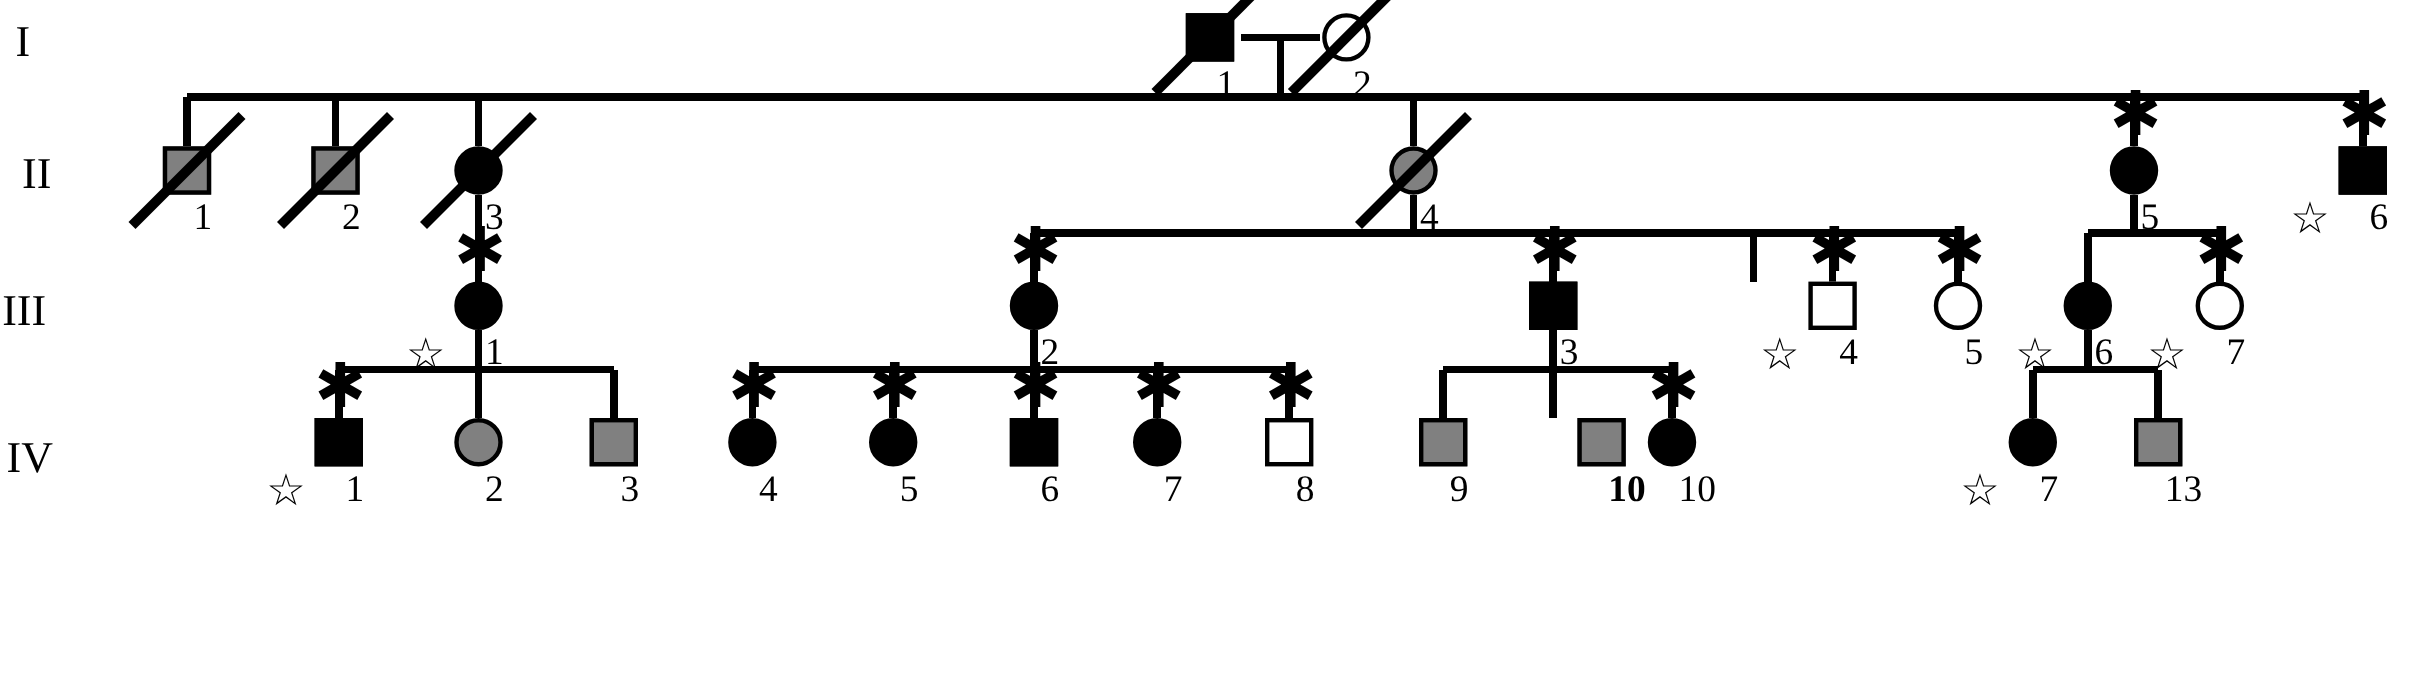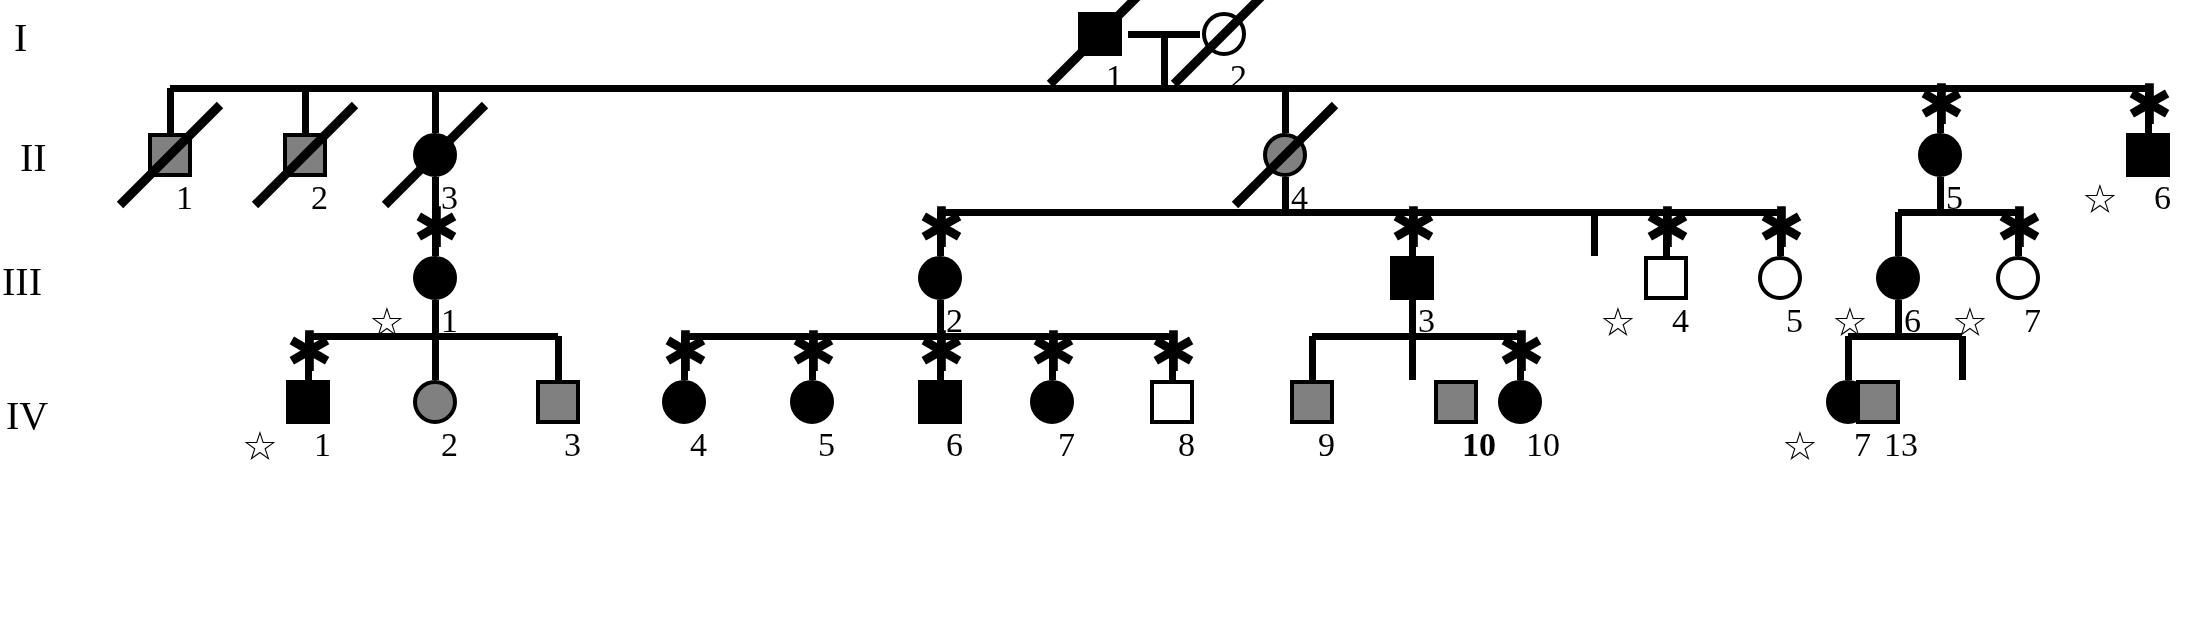--- a/index.html
+++ b/index.html
@@ -228,19 +228,19 @@
       <div class="ind" style="left: 1458px; top: 332px; width: 124px; height: 154px;">
         <div class="sym ci" style="left: 40px; top: 48px; width: 44px; height: 44px; background: rgb(0, 0, 0);"></div>
         <div class="aster" style="left: 40px; top: 0px; width: 44px; height: 40px; color: rgb(0, 0, 0); font-size: 56px; line-height: 40px; text-align: center; font-family: &quot;DejaVu Sans&quot;, sans-serif; font-weight: 700;">✱</div>
         <div class="idnum" style="left: 68px; top: 96px;">10</div>
       </div>
       <div class="ind" style="left: 1786px; top: 332px; width: 124px; height: 154px;">
         <div class="sym ci" style="left: 40px; top: 48px; width: 44px; height: 44px; background: rgb(0, 0, 0);"></div>
         <div class="star" style="left: -6px; top: 94px; width: 40px; height: 40px; color: rgb(0, 0, 0); font-size: 40px; line-height: 40px; text-align: center; font-family: &quot;DejaVu Sans&quot;, sans-serif;">☆</div>
         <div class="idnum" style="left: 68px; top: 96px;">7</div>
       </div>
-      <div class="ind" style="left: 1816px; top: 332px; width: 124px; height: 154px;">
+      <div class="ind" style="left: 1900px; top: 332px; width: 124px; height: 154px;">
         <div class="sym sq" style="left: 40px; top: 48px; width: 44px; height: 44px; background: rgb(128, 128, 128);"></div>
         <div class="idnum" style="left: 68px; top: 96px;">13</div>
       </div>
     </div>
 
 </div>
 
 </body></html>

